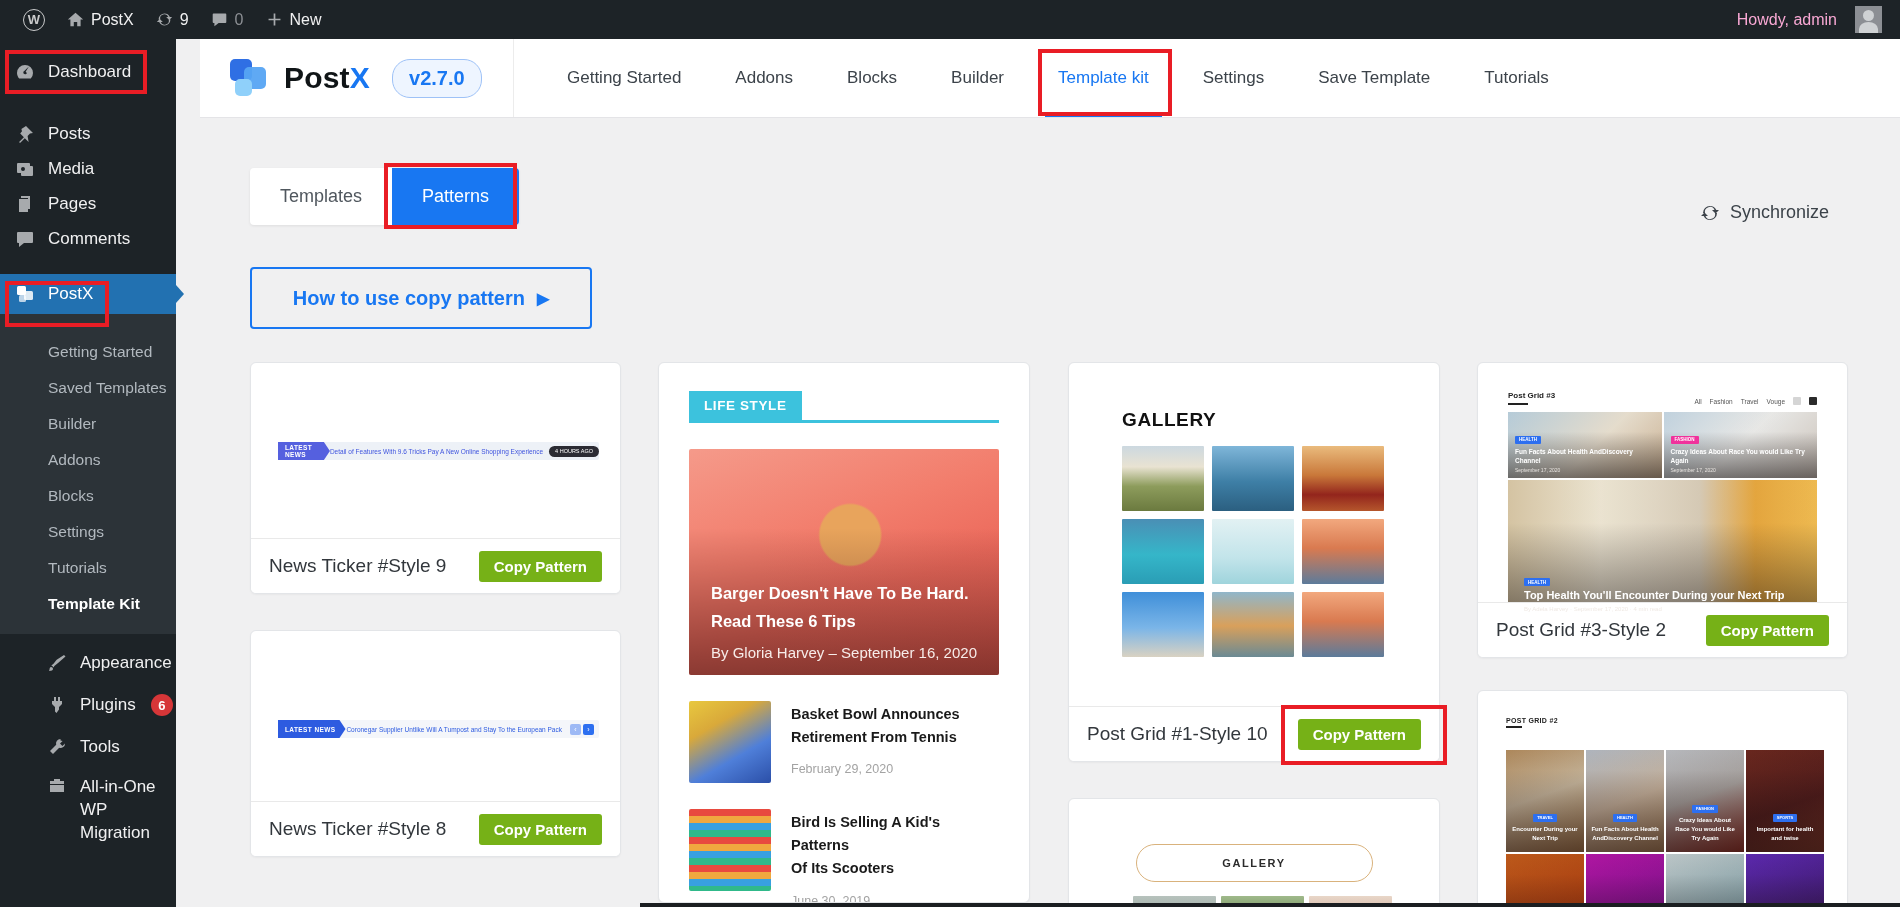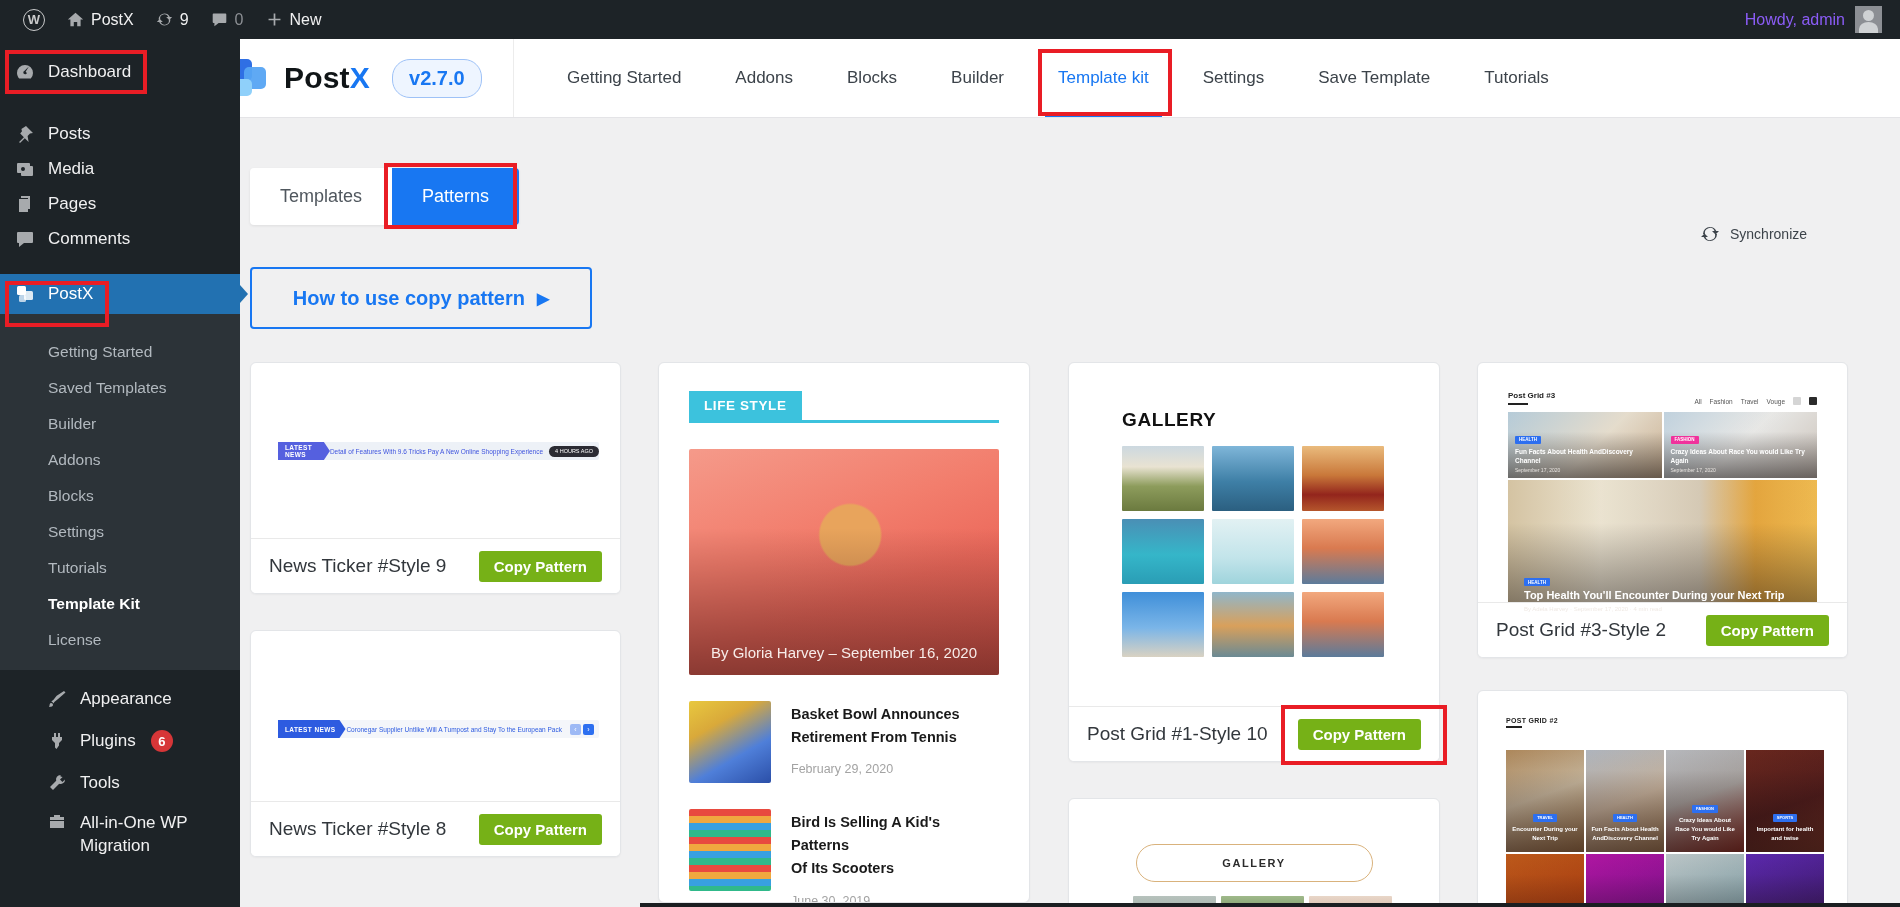--- a/index.html
+++ b/index.html
@@ -15,29 +15,29 @@
 
   
   .abar {
     position:absolute; top:0; left:0; width:1900px; height:39px;
     background:#1d2327; display:flex; align-items:center; padding:0 12px;
     z-index:50;
   }
   .ab-item { display:flex; align-items:center; gap:7px; height:100%; padding:0 11px; color:#f0f0f1; font-size:16px; }
   .ab-item svg { fill:#a7aaad; }
   .ab-zero { color:#8c8f94; }
-  .ab-right { margin-left:auto; display:flex; align-items:center; gap:10px; color:#8b5cf6; font-size:16px; padding-right:6px; }
+  .ab-right { margin-left:auto; display:flex; align-items:center; gap:18px; color:#f9a8d4; font-size:16px; padding-right:6px; }
   .wp-logo { width:22px; height:22px; border-radius:50%; border:1.6px solid #c9cacb; color:#c9cacb;
     display:flex; align-items:center; justify-content:center; font-size:13px; font-weight:700; }
   .avatar { width:27px; height:27px; background:#8c8f94; position:relative; overflow:hidden; }
   .avatar::before { content:""; position:absolute; left:8px; top:4px; width:11px; height:11px; border-radius:50%; background:#cfd2d4; }
   .avatar::after  { content:""; position:absolute; left:4px; top:16px; width:19px; height:14px; border-radius:50% 50% 0 0; background:#cfd2d4; }
 
   
-  .sidebar { position:absolute; top:39px; left:0; width:240px; height:868px; background:#1d2327; padding-top:13px; z-index:40; }
+  .sidebar { position:absolute; top:39px; left:0; width:176px; height:868px; background:#1d2327; padding-top:13px; z-index:40; }
   .sb-item { display:flex; align-items:center; gap:13px; height:40px; padding-left:15px; font-size:17px; color:#f0f0f1; cursor:pointer; }
   .sb-item svg { width:20px; height:20px; fill:#a7aaad; flex:none; }
   .sb-top5 { height:35px; }
   .sb-spacer { height:24px; }
   .sb-postx { background:#2271b1; color:#fff; height:40px; margin-top:18px; position:relative; }
   .sb-postx svg { fill:#fff; }
   .sb-postx::after { content:""; position:absolute; right:-8px; top:50%; margin-top:-9px;
     border-top:9px solid transparent; border-bottom:9px solid transparent; border-left:8px solid #2271b1; }
   .sb-sub { background:#2c3338; padding:20px 0 12px; }
   .sb-sub-item { height:36px; display:flex; align-items:center; padding-left:48px; font-size:15.5px; color:#b2b9bf; cursor:pointer; }
@@ -66,21 +66,21 @@
   .pnav { position:absolute; left:340px; top:0; height:78px; display:flex; }
   .pnav-item { position:relative; height:78px; display:flex; align-items:center; padding:0 27px; font-size:17px; color:#3c434a; cursor:pointer; }
   .pnav-item.active { color:#1877f2; }
   .pnav-item.active .under { position:absolute; left:14px; right:14px; bottom:0; height:4px; background:#1877f2; }
 
   
   .tabs { position:absolute; left:250px; top:168px; height:57px; display:flex; background:#fff; border-radius:4px;
     box-shadow:0 1px 3px rgba(0,0,0,.08); overflow:hidden; z-index:10;}
   .tab { padding:0 30px; display:flex; align-items:center; font-size:18px; color:#50575e; cursor:pointer; }
   .tab.active { background:#1877f2; color:#fff; }
-  .sync { position:absolute; left:1700px; top:224px; display:flex; align-items:center; gap:10px; font-size:14px; color:#3c434a; cursor:pointer; }
+  .sync { position:absolute; left:1700px; top:202px; display:flex; align-items:center; gap:10px; font-size:18px; color:#3c434a; cursor:pointer; }
   .sync svg { width:20px; height:20px; fill:#3c434a; }
   .howto { position:absolute; left:250px; top:267px; width:342px; height:62px; border:2px solid #1877f2; border-radius:4px;
     display:flex; align-items:center; justify-content:center; gap:12px; color:#1877f2; font-size:20px; font-weight:700;
     background:transparent; cursor:pointer; }
   .howto .play { font-size:16px; }
 
   
   .card { position:absolute; background:#fff; border:1px solid #e3e5e8; border-radius:6px; box-shadow:0 1px 2px rgba(0,0,0,.04); overflow:hidden; }
   .card-foot { position:absolute; left:0; right:0; bottom:0; height:55px; border-top:1px solid #e9e9e9;
     display:flex; align-items:center; justify-content:space-between; padding:0 18px; background:#fff; }
@@ -255,21 +255,20 @@
   </div>
   <div class="sb-sub">
     <div class="sb-sub-item">Getting Started</div>
     <div class="sb-sub-item">Saved Templates</div>
     <div class="sb-sub-item">Builder</div>
     <div class="sb-sub-item">Addons</div>
     <div class="sb-sub-item">Blocks</div>
     <div class="sb-sub-item">Settings</div>
     <div class="sb-sub-item">Tutorials</div>
     <div class="sb-sub-item current">Template Kit</div>
-    <div class="sb-sub-item">License</div>
   </div>
 
   <div class="sb-bottom">
     <div class="sb-item">
       <svg viewBox="0 0 20 20">
           <path d="M17 2l1.5 1.5-6.3 5.5c-3.2 2.7-4.6 3.4-5.7 5.4-.5-.9-1.2-1.6-2.2-2 2-1.1 2.8-2.5 5.4-5.7zM4 14c1.2 0 2 .9 2 2 0 1.3-1.4 2-3.9 2 .6-.8.2-4 1.9-4z"></path>
         </svg>
       <span>Appearance</span>
     </div>
     <div class="sb-item">
@@ -351,20 +350,24 @@
   </div>
 </div>
 
 <div class="card" style="left:658px; top:362px; width:372px; height:541px;">
   <div class="ls-body">
     <div class="ls-cat-row">
       <span class="ls-cat">LIFE STYLE</span>
     </div>
     <div class="ls-hero">
       <div class="ls-hero-inner">
+        <div class="ls-hero-title">
+          <div>Barger Doesn't Have To Be Hard.</div>
+          <div>Read These 6 Tips</div>
+        </div>
         <div class="ls-hero-meta">By  Gloria Harvey    –    September 16, 2020</div>
       </div>
     </div>
     <div class="ls-row">
       <div class="ls-thumb volley"></div>
       <div>
         <div class="ls-h">
           <div>Basket Bowl Announces</div>
           <div>Retirement From Tennis</div>
         </div>

